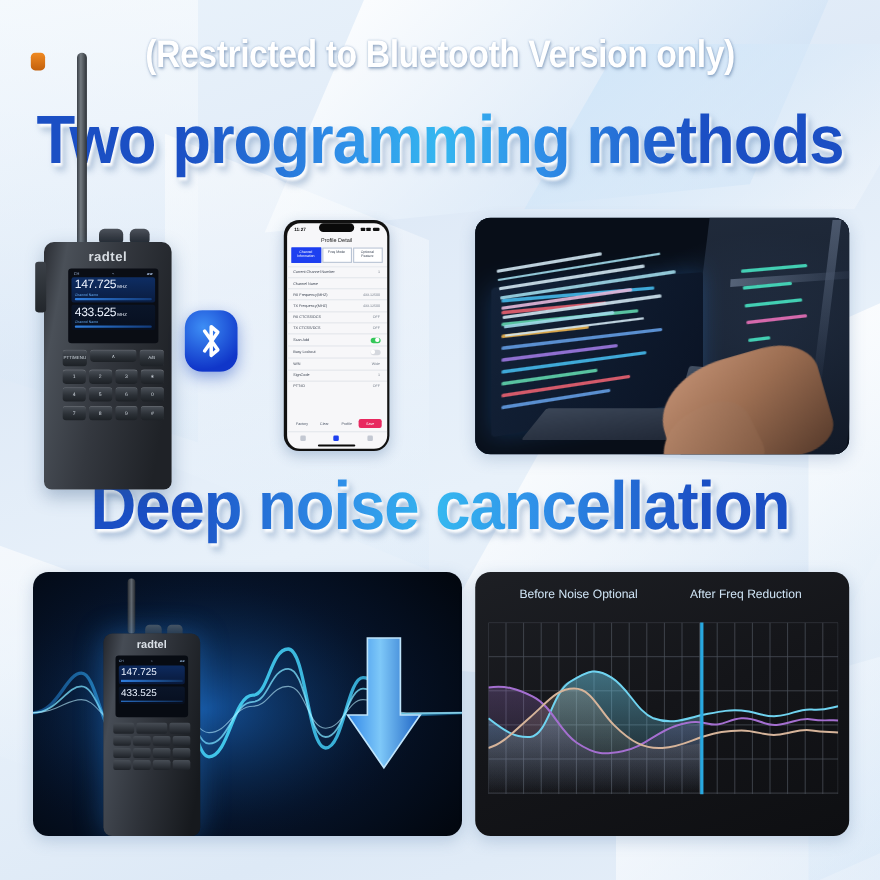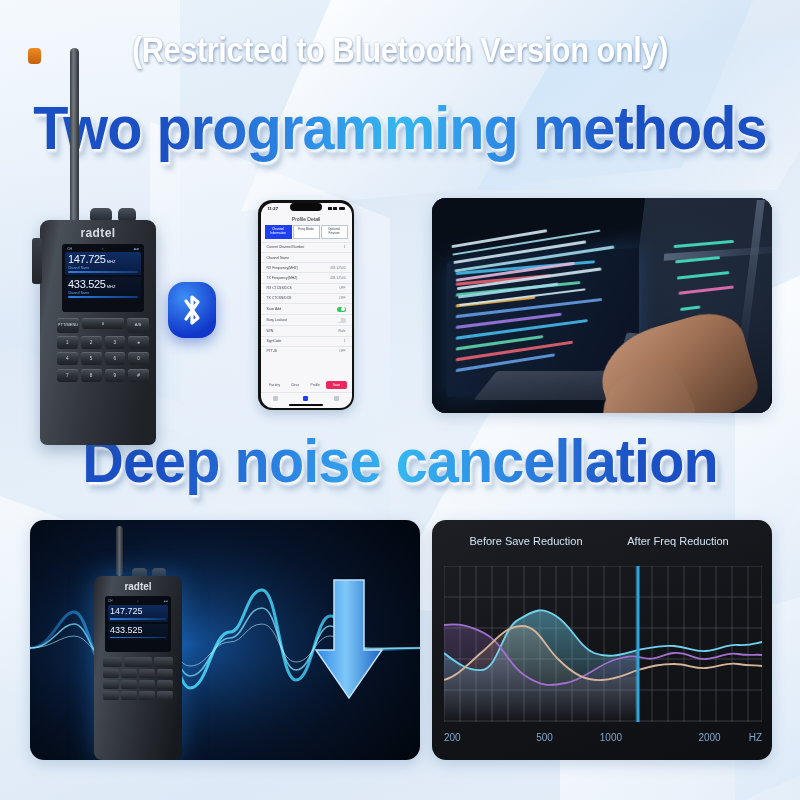--- a/index.html
+++ b/index.html
@@ -493,21 +493,21 @@
         <stop offset="45%" stop-color="#7ec8f8"></stop>
         <stop offset="100%" stop-color="#1d63c4"></stop>
       </linearGradient>
     </defs>
     <path d="M22 2 L52 2 L52 72 L70 72 L37 120 L4 72 L22 72 Z" fill="url(#argrad)" stroke="#bfe4fb" stroke-width="1.5"></path>
   </svg>
 </div>
 
 <div class="panel chart-panel">
   <div class="chart-head">
-    <span>Before Save Reduction</span>
+    <span>Before Noise Optional</span>
     <span>After Freq Reduction</span>
   </div>
 
   <svg class="plot" viewBox="0 0 318 156" preserveAspectRatio="none">
     <defs>
       <linearGradient id="cy" x1="0" y1="0" x2="0" y2="1">
         <stop offset="0%" stop-color="#6fd3f0" stop-opacity=".85"></stop>
         <stop offset="100%" stop-color="#6fd3f0" stop-opacity="0"></stop>
       </linearGradient>
       <linearGradient id="pu" x1="0" y1="0" x2="0" y2="1">
@@ -565,20 +565,13 @@
              C140 114 152 100 170 94 C186 89 192 90 200 92 C212 95 218 88 230 87
              C244 86 250 94 262 93 C276 92 282 86 294 88 C306 90 312 88 318 89" fill="none" stroke="#a46fd0" stroke-width="1.8"></path>
 
     <path d="M0 114 C14 110 24 98 38 86 C54 72 62 60 78 60 C94 60 100 79 114 93
              C130 109 142 115 158 114 C174 113 182 108 194 104 C208 100 216 98 230 98
              C244 98 250 103 262 102 C276 101 282 96 294 98 C306 100 312 99 318 100" fill="none" stroke="#d6b49a" stroke-width="1.8"></path>
 
     <line x1="194" y1="-6" x2="194" y2="162" stroke="#29a8e0" stroke-width="3"></line>
   </svg>
 
-  <div class="axis-labels">
-    <span style="left:0;">200</span>
-    <span style="left:29%;">500</span>
-    <span style="left:49%;">1000</span>
-    <span style="left:80%;">2000</span>
-    <span style="right:0;">HZ</span>
-  </div>
 </div>
 
 </body></html>

